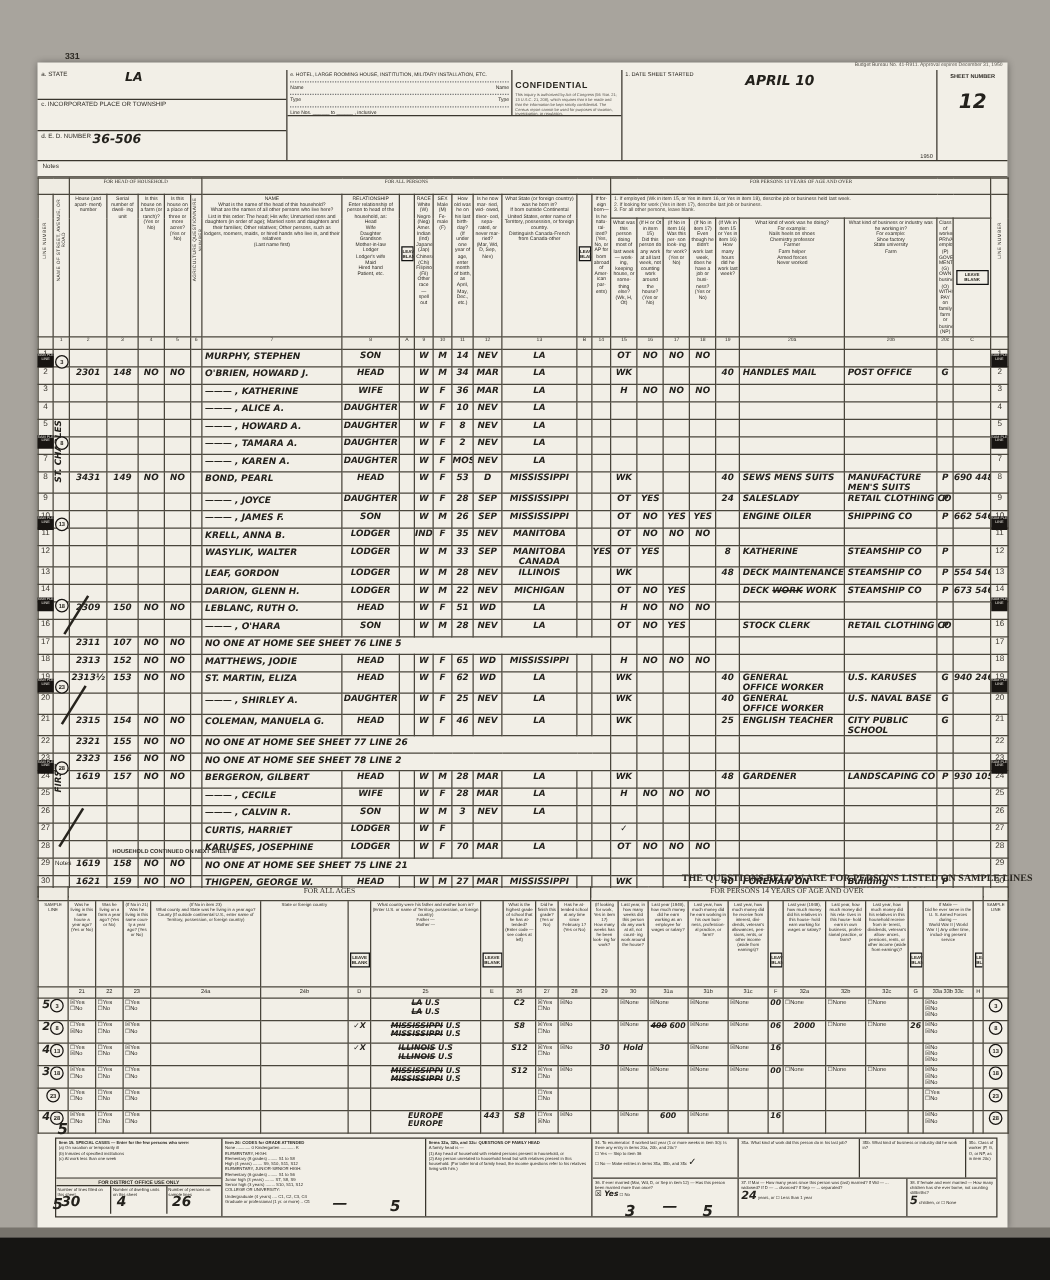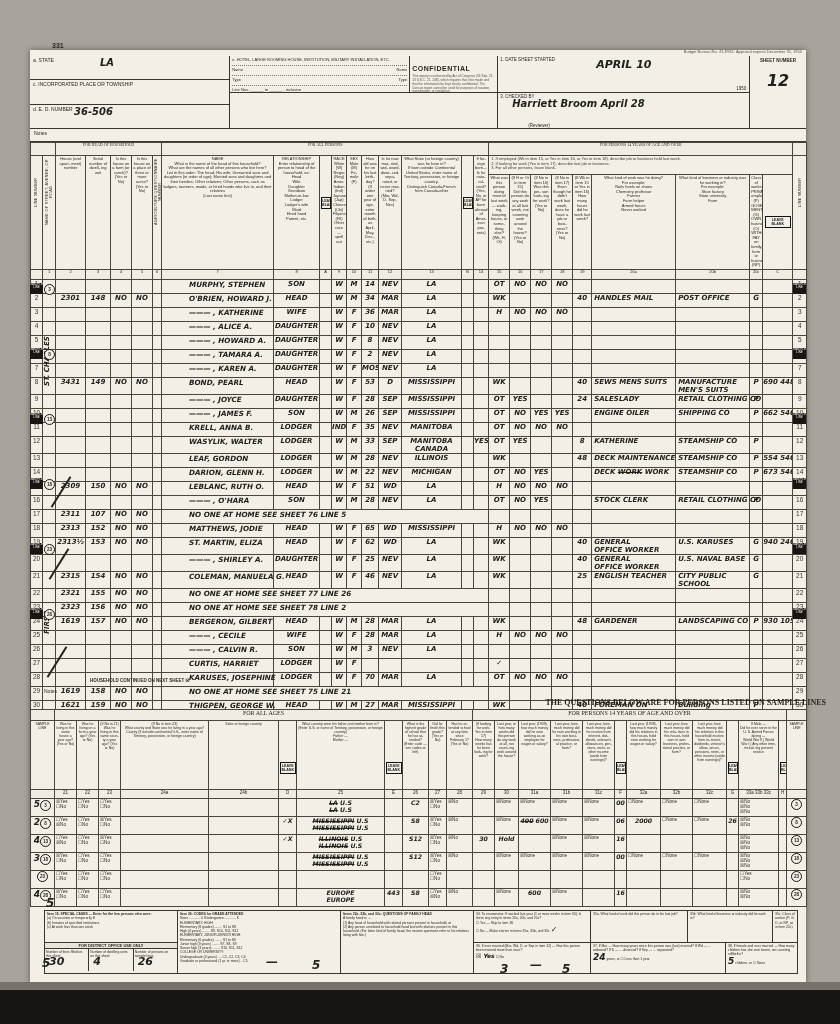--- a/index.html
+++ b/index.html
@@ -50,21 +50,21 @@
   .grp th{font-size:6.5px;font-weight:bold;height:12px;background:#efece3;font-family:"Liberation Serif",serif;}
   .instr{font-size:3.6px;text-align:left !important;padding:1px 2px !important;height:16px;color:#3a362e;}
   .hcell{height:76px;padding:1px !important;}
   .hcell3{height:58px;padding:1px !important;}
   .numrow th{height:9px;font-size:5px;font-weight:bold;background:#efece3;}
   .vr{writing-mode:vertical-rl;transform:rotate(180deg);margin:0 auto;height:70px;font-size:3.8px;letter-spacing:.3px;}
   .lbbox{border:1px solid #111;font-size:3.6px;font-weight:bold;margin:40px auto 0;width:90%;padding:1px 0;}
   #main-table td{height:13px;font-size:6.5px;text-align:center;white-space:nowrap;}
   #main-table td.l{text-align:left;padding-left:2px;overflow:visible;}
   #main-table td .hw{font-size:7px;}
-  #main-table td.name-c .hw{font-size:7.2px;margin-left:25px;}
+  #main-table td.name-c .hw{font-size:7.2px;}
   tr.hh td{border-top:1.4px solid #26231d;}
   tr.smp td{border-top:1.2px solid #111;border-bottom:1.2px solid #111;}
   .lncell{font-size:5px;color:#3a362e;}
   
   .street{position:absolute;writing-mode:vertical-rl;transform:rotate(180deg);font-size:7px;}
   .stamp{position:absolute;width:13px;height:11px;background:#181512;color:#f2efe7;font-size:3px;
          line-height:1.1;text-align:center;overflow:hidden;}
   .circ{display:inline-block;width:9px;height:9px;border:1px solid #181512;border-radius:50%;
         font-size:4.6px;line-height:9px;text-align:center;background:#f2efe7;font-style:normal;font-weight:bold;}
   .circabs{position:absolute;}
@@ -148,25 +148,20 @@
             <span class="confword">CONFIDENTIAL</span>
             <div class="confnote">This inquiry is authorized by Act of Congress (56 Stat. 21; 13 U.S.C. 21, 208), which requires that it be made and that the information be kept strictly confidential. The Census report cannot be used for purposes of taxation, investigation, or regulation.</div>
           </div>
         </div>
       </div>
       <div class="fcol sign">
         <div class="srow">
           <span>1. DATE SHEET STARTED</span>
           <span class="hw" style="font-size:11px;position:absolute;left:60px;top:2px;margin-left:38px;">APRIL 10</span>
           <span style="position:absolute;right:3px;bottom:1px;">1950</span>
-        </div>
-        <div class="srow">
-          <span>3. CHECKED BY</span>
-          <span class="hw" style="font-size:10px;position:absolute;left:14px;top:5px;">Harriett Broom   April 28</span>
-          <span style="position:absolute;left:30px;bottom:0;">(Reviewer)</span>
         </div>
       </div>
       <div class="sheet">
         <div class="sheetlbl">SHEET NUMBER</div>
         <div class="sheetval hw">12</div>
       </div>
     </div>
     <div class="notesrow">Notes</div>
 
     <table id="main-table">

